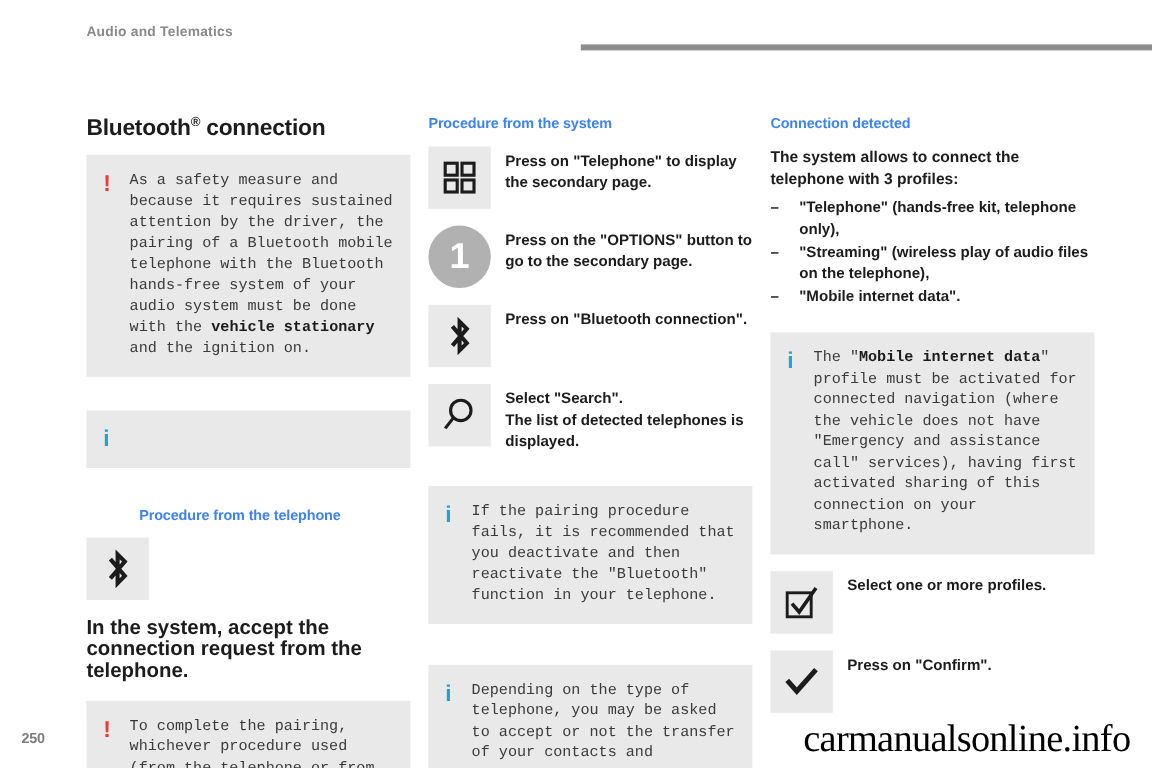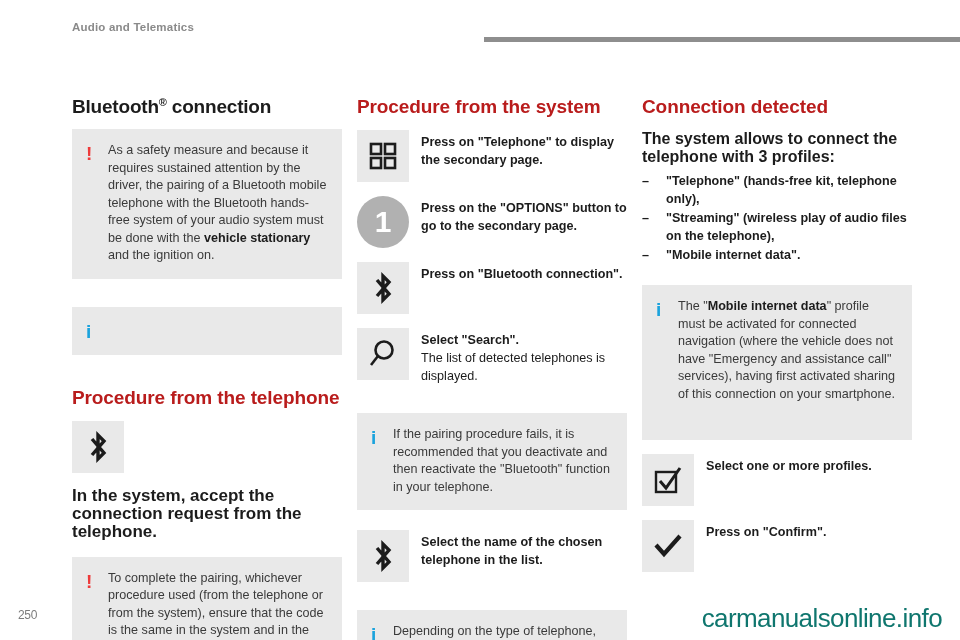--- a/index.html
+++ b/index.html
@@ -36,37 +36,37 @@
     left: 484px; top: 37px;
     width: 476px; height: 5px;
     background: #8e8e8e;
   }
 
   
   .page-number {
     position: absolute;
     left: 18px; bottom: 18px;
     font-size: 12px;
-    font-weight: normal;
+    font-weight: bold;
     color: #7c7c7c;
     letter-spacing: -0.3px;
   }
   .footer-left-block {
     position: absolute;
     left: 0; bottom: 0;
     width: 72px; height: 42px;
     background: #ffffff;
   }
   .watermark {
     position: absolute;
     right: 18px; bottom: 6px;
-    font-size: 26px;
-    color: #0f766e;
+    font-size: 32px;
+    color: #000000;
     letter-spacing: -0.6px;
-    font-family: Liberation Sans, sans-serif;
+    font-family: Liberation Serif, serif;
   }
 
   
   .col {
     position: absolute;
     top: 96px;
     width: 270px;
   }
   .col-1 { left: 72px; }
   .col-2 { left: 357px; }
@@ -77,27 +77,27 @@
     font-weight: bold;
     color: #1c1c1c;
     margin: 0 0 11px 0;
     letter-spacing: -0.2px;
   }
   .main-title sup {
     font-size: 11px;
     vertical-align: super;
   }
   .col-head {
-    font-size: 19px;
-    font-weight: bold;
-    color: #b91c1c;
+    font-size: 12px;
+    font-weight: bold;
+    color: #3b82f6;
     margin: 0 0 12px 0;
     letter-spacing: -0.1px;
   }
-  .col-head.offset-top { margin-top: 32px; }
+  .col-head.offset-top { margin-top: 32px; margin-left: 44px; }
 
   
   .callout {
     background: #e9e9e9;
     padding: 13px 14px 14px 14px;
     display: flex;
     align-items: flex-start;
     box-sizing: border-box;
   }
   .callout .mark {
@@ -112,20 +112,21 @@
     font-size: 19px;
   }
   .callout .mark.info {
     color: #1ba3dd;
     font-size: 19px;
   }
   .callout .body {
     font-size: 12.6px;
     line-height: 17.5px;
     color: #3a3a3a;
+    font-family: Liberation Mono, monospace;
   }
   .callout .body b { color: #1c1c1c; }
 
   
   .step {
     display: flex;
     align-items: flex-start;
     margin-bottom: 14px;
   }
   .icon-box {
@@ -153,35 +154,35 @@
     margin-right: 12px;
   }
   .step-text {
     font-size: 12.6px;
     font-weight: bold;
     line-height: 18px;
     color: #1c1c1c;
     padding-top: 3px;
   }
   .step-text .sub {
-    font-weight: normal;
+    font-weight: bold;
     display: block;
   }
 
   
   .para {
     font-size: 17px;
     font-weight: bold;
     line-height: 18px;
     color: #1c1c1c;
     margin: 10px 0 16px 0;
   }
 
   .intro {
-    font-size: 16px;
+    font-size: 13px;
     font-weight: bold;
     line-height: 18px;
     color: #1c1c1c;
     margin: 0 0 6px 0;
   }
   .bullets {
     margin: 0;
     padding: 0;
     list-style: none;
   }
@@ -287,28 +288,20 @@
 
   <div class="spacer-14"></div>
 
   <div class="callout">
     <div class="mark info">i</div>
     <div class="body">If the pairing procedure fails, it is recommended that you deactivate and then reactivate the "Bluetooth" function in your telephone.</div>
   </div>
 
   <div class="spacer-20"></div>
 
-  <div class="step">
-    <div class="icon-box">
-      <svg width="26" height="34" viewBox="0 0 26 34" aria-hidden="true">
-        <path d="M7 9 L19 23 L13 29 L13 5 L19 11 L7 25" fill="none" stroke="#1c1c1c" stroke-width="3.4" stroke-linejoin="miter" stroke-linecap="butt"></path>
-      </svg>
-    </div>
-    <div class="step-text">Select the name of the chosen telephone in the list.</div>
-  </div>
 
   <div class="spacer-14"></div>
 
   <div class="callout">
     <div class="mark info">i</div>
     <div class="body">Depending on the type of telephone, you may be asked to accept or not the transfer of your contacts and messages.</div>
   </div>
 </div>
 
 <div class="col col-3">

